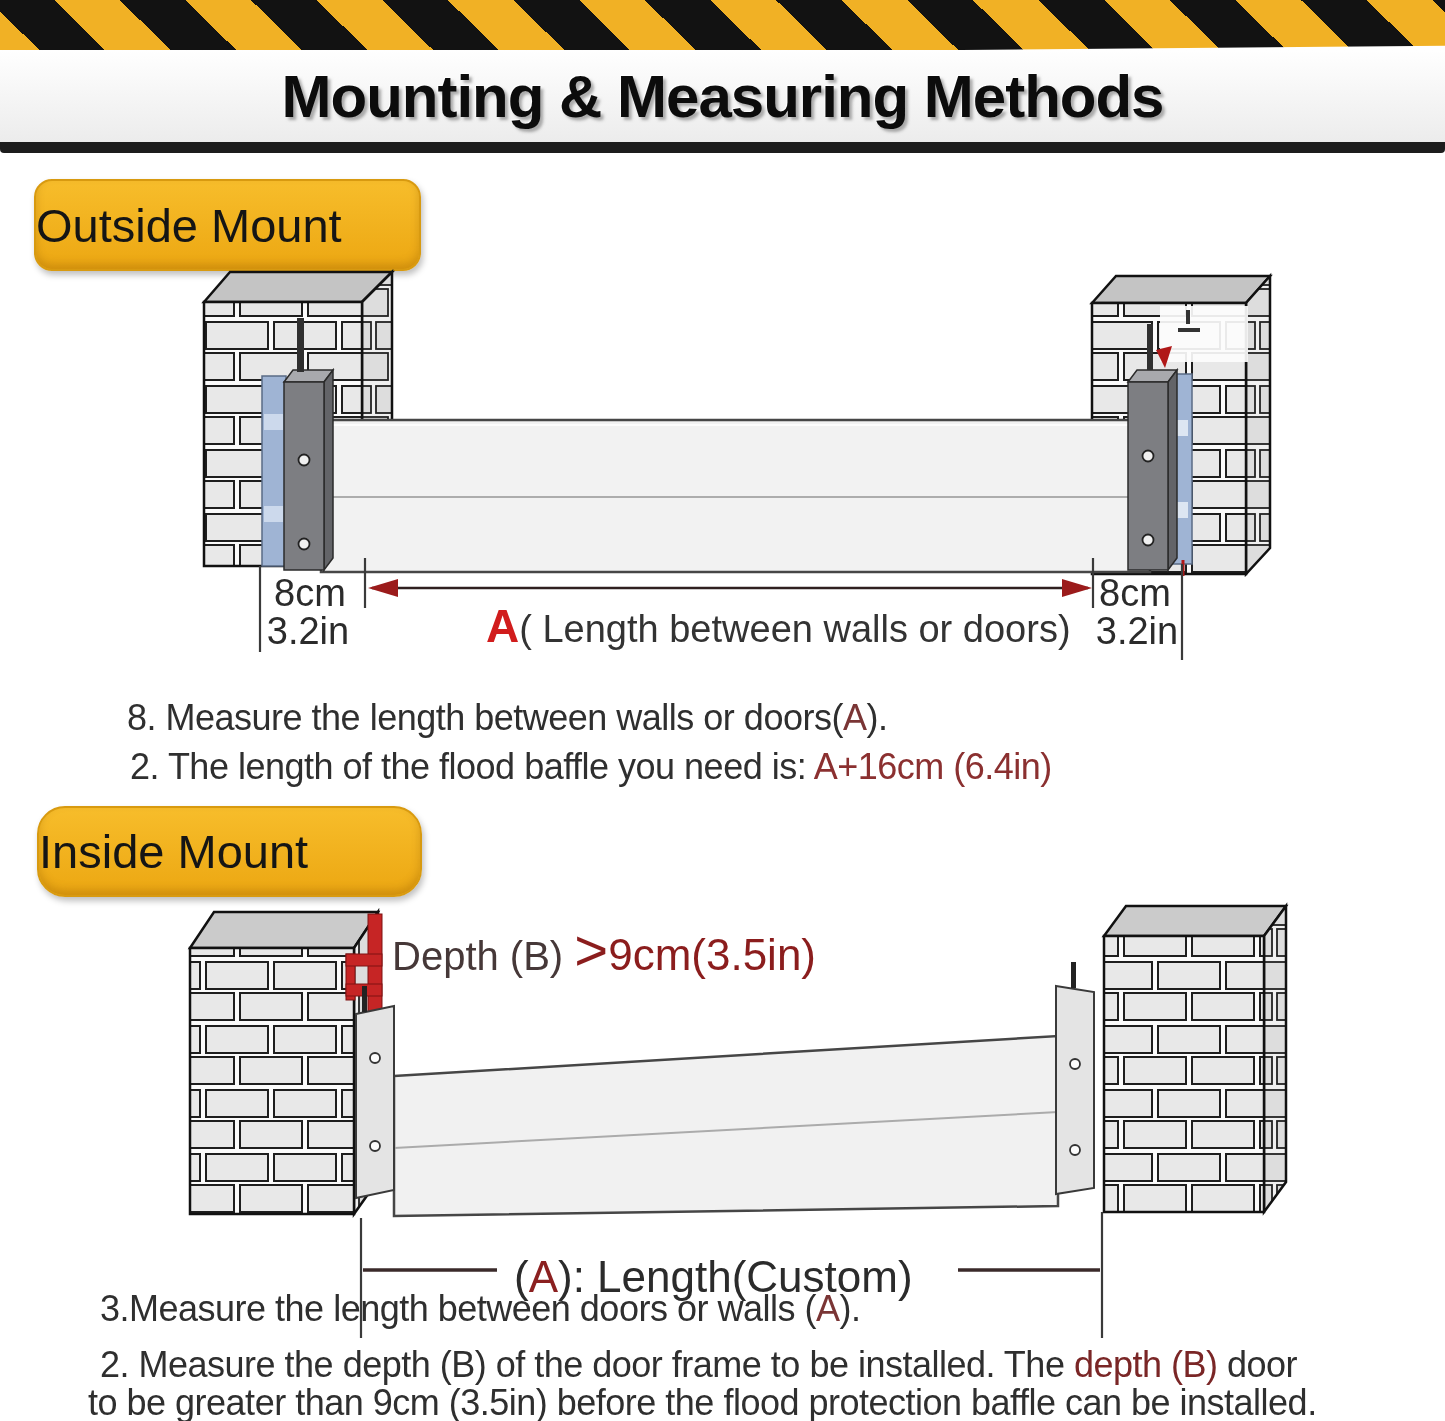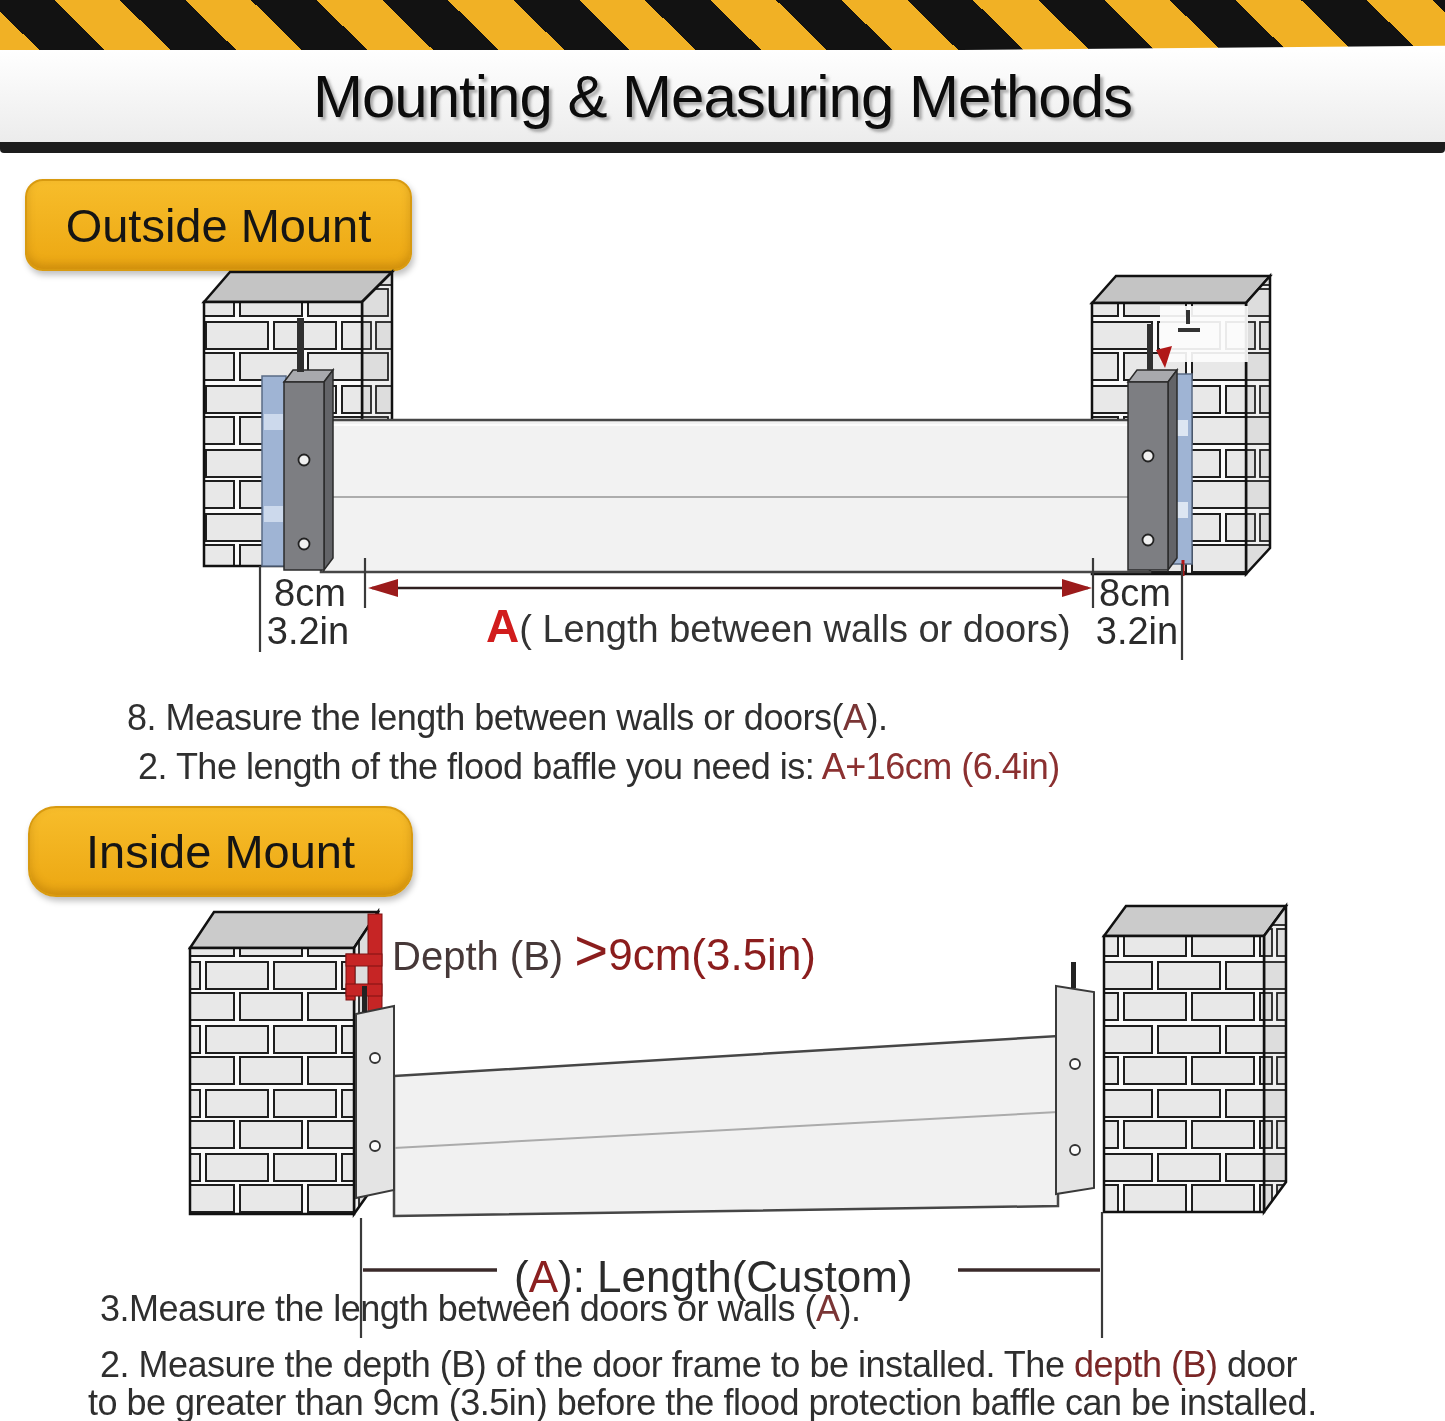--- a/index.html
+++ b/index.html
@@ -6,28 +6,28 @@
   .page{position:relative;width:1445px;height:1421px;background:#ffffff;overflow:hidden;
         font-family:"Liberation Sans", sans-serif;color:#2b2b2b;}
   .abs{position:absolute;}
   
   .hazard{left:-18px;top:-10px;width:1490px;height:62px;
           background:repeating-linear-gradient(45deg,#f1b125 0 46px,#121212 46px 92px);
           transform:rotate(-0.5deg);}
   .titleband{left:0;top:50px;width:1445px;height:92px;
              background:linear-gradient(#ffffff,#ececec);
              display:flex;align-items:center;justify-content:center;}
-  .title{font-size:60px;font-weight:normal;letter-spacing:-1px;color:#0c0c0c;
+  .title{font-size:60px;font-weight:bold;letter-spacing:-1px;color:#0c0c0c;
          text-shadow:3px 3px 3px rgba(110,110,110,.55), -1px -1px 0 rgba(255,255,255,.85);}
   .darkbar{left:0;top:142px;width:1445px;height:11px;background:#1d1d1d;border-radius:0 0 4px 4px;}
   
   .ylabel{background:linear-gradient(#f7bd2b,#eca712);border:2px solid #d89a10;border-radius:18px;
           box-shadow:inset 0 -5px 8px rgba(140,85,0,.30), 2px 4px 6px rgba(0,0,0,.25);
-          display:flex;align-items:center;justify-content:center;
-          font-size:47px;color:#151515;letter-spacing:0px;}
+          display:flex;align-items:center;justify-content:flex-start;
+          font-size:47px;color:#151515;letter-spacing:0px;margin-left:9px;}
   .lab-out{left:25px;top:179px;width:383px;height:88px;}
   .lab-in{left:28px;top:806px;width:381px;height:87px;border-radius:28px;}
   
   .instr{font-size:36px;letter-spacing:-0.5px;color:#2f2f2f;white-space:nowrap;}
   .amark{color:#7a3535;}
   .red1{color:#8b3030;}
   .red2{color:#7a2626;}
   
   svg{position:absolute;left:0;overflow:visible;}
   svg text{font-family:"Liberation Sans", sans-serif;}
@@ -139,21 +139,21 @@
       <text class="dimtxt" x="1137" y="644" text-anchor="middle">3.2in</text>
       <text x="486" y="642">
         <tspan font-size="46" font-weight="bold" fill="#d11c1c">A</tspan><tspan font-size="38" fill="#333333">( Length between walls or doors)</tspan>
       </text>
     </g>
   </svg>
 
   <div class="abs instr" style="left:127px;top:697px">
     <span>8. Measure the length between walls or doors(</span><span class="amark">A</span><span>).</span>
   </div>
-  <div class="abs instr" style="left:138px;top:746px">
+  <div class="abs instr" style="left:130px;top:746px">
     <span>2. The length of the flood baffle you need is: </span><span class="red1">A+16cm (6.4in)</span>
   </div>
 
   <svg style="top:900px" width="1445" height="445" viewBox="0 900 1445 445">
 
     <g>
       <polygon points="190,948 214,912 378,912 354,948" fill="#cbcbcb" stroke="#111" stroke-width="2.5"></polygon>
       <polygon points="354,948 378,912 378,1180 354,1214" fill="url(#bricksSide)" stroke="#111" stroke-width="2.5"></polygon>
       <rect x="190" y="948" width="164" height="266" fill="url(#bricks)" stroke="#111" stroke-width="2.5"></rect>
     </g>

